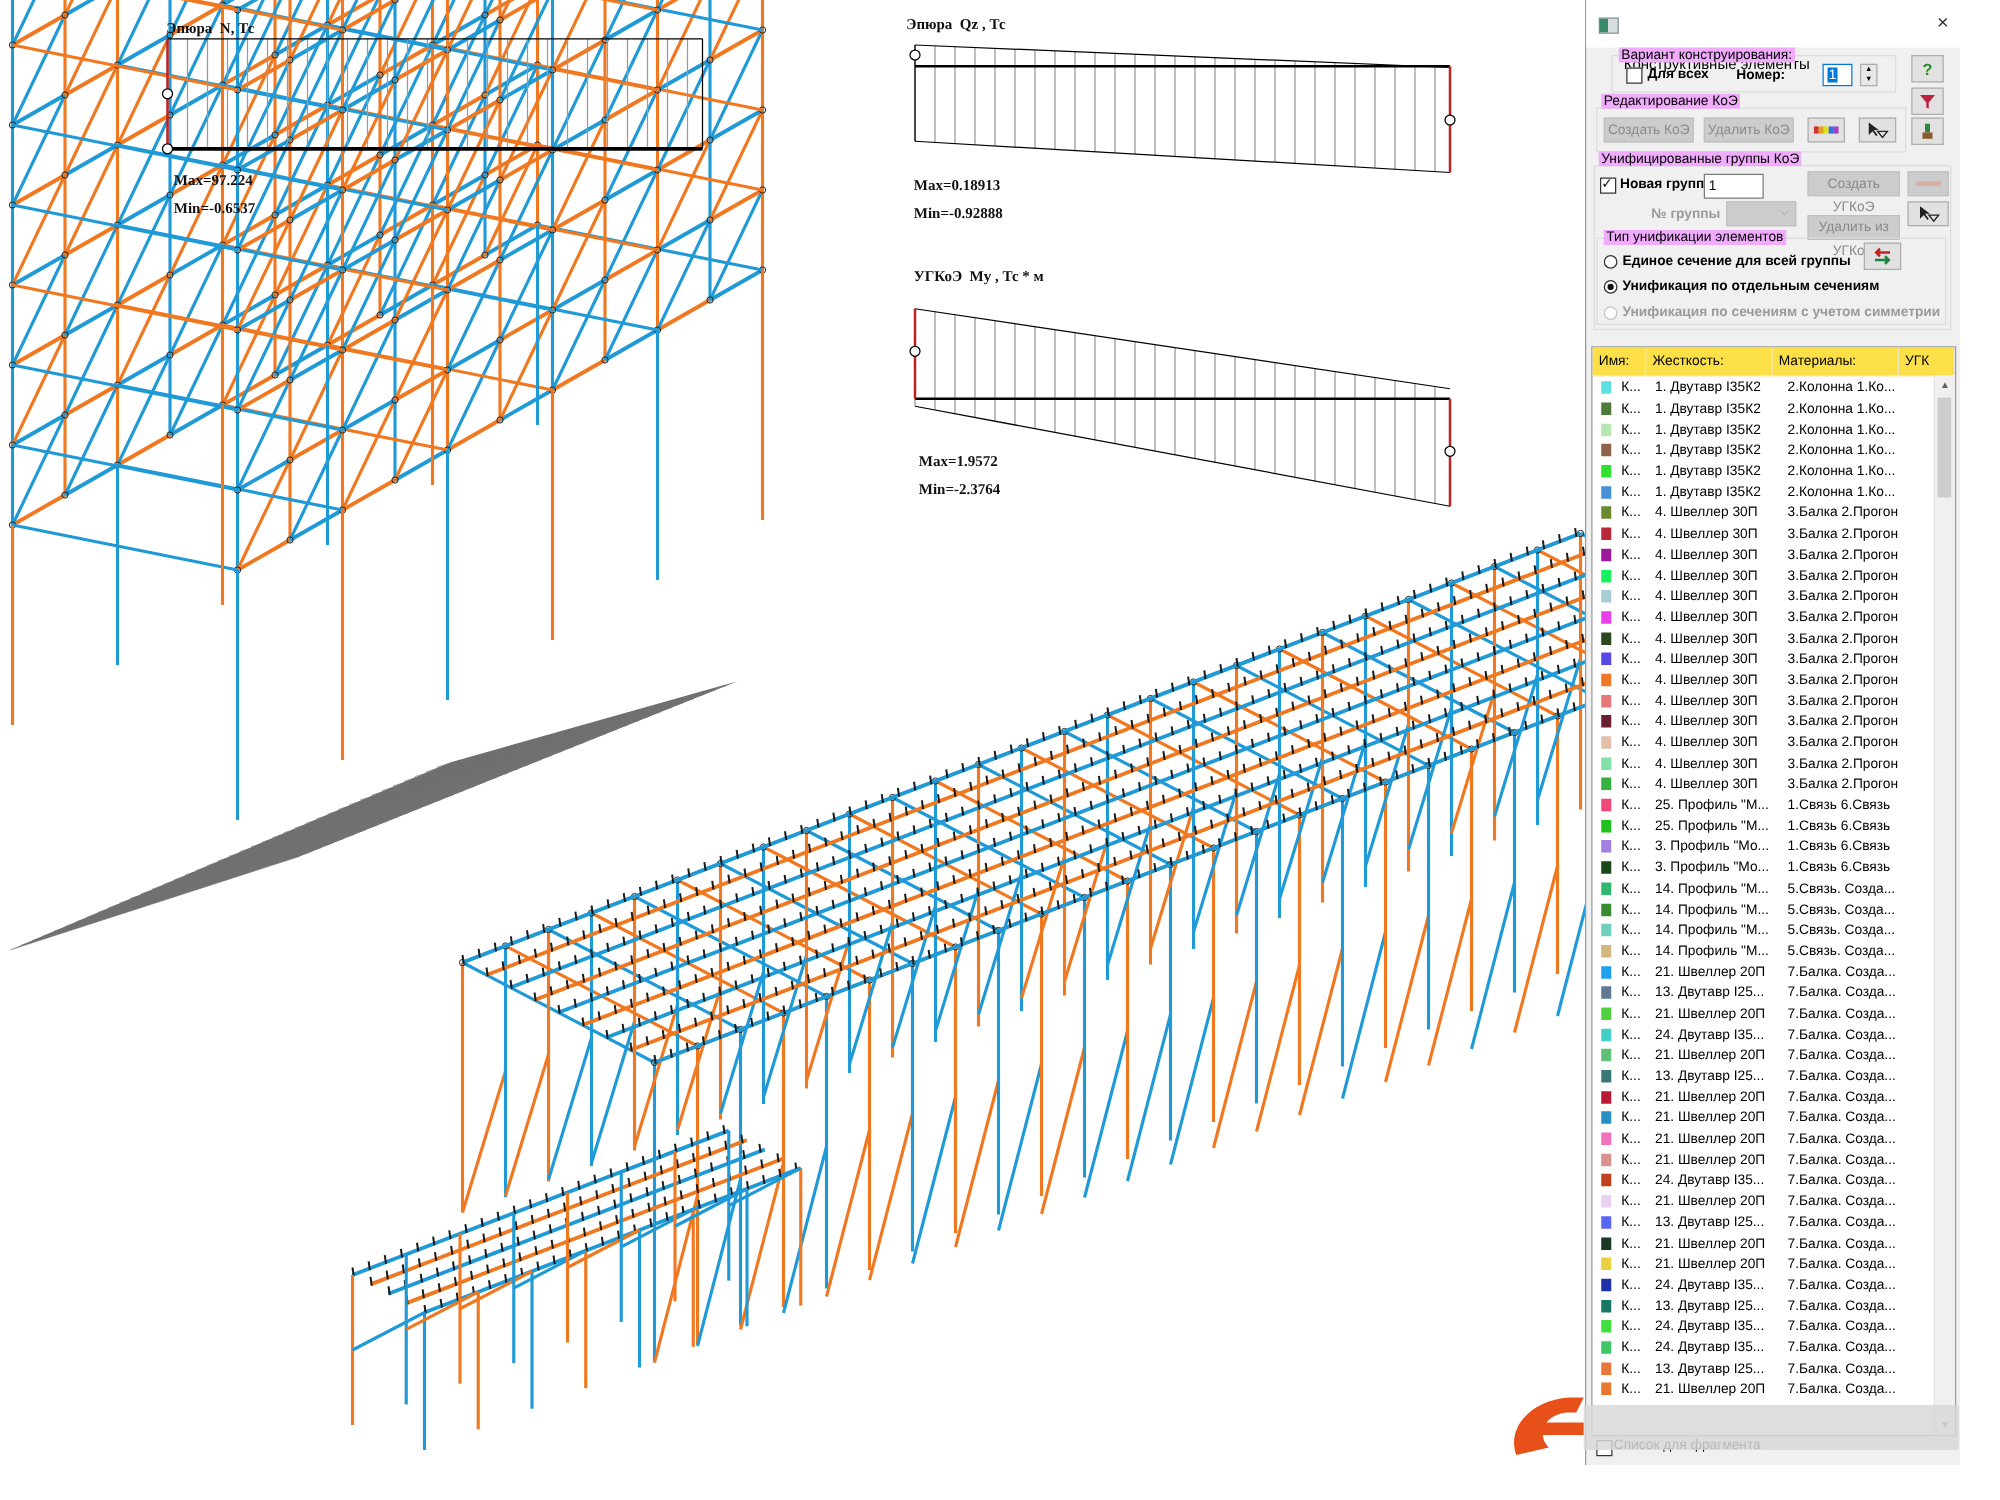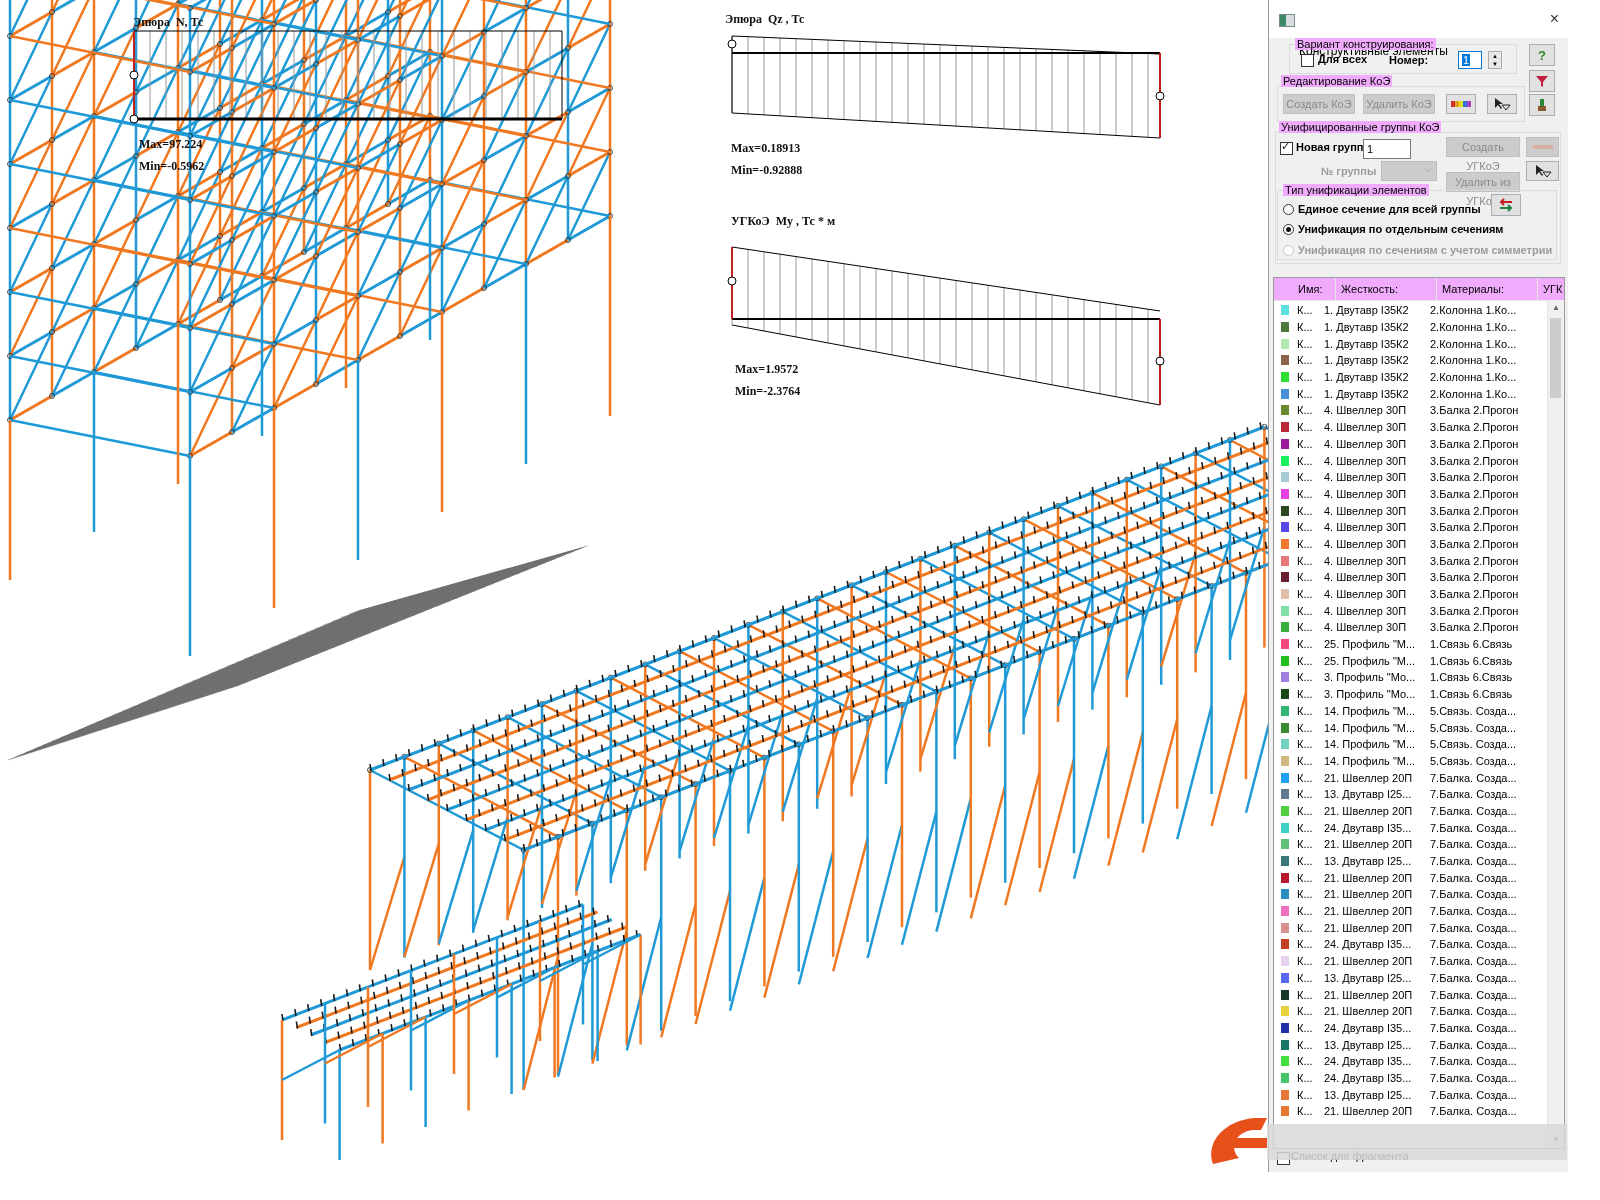--- a/index.html
+++ b/index.html
@@ -21,21 +21,21 @@
   .lbl.dis { color:#9a9a9a; }
   .btn { position:absolute; height:20px; border:1px solid #adadad; background:#e1e1e1; font-size:11px; text-align:center; line-height:19px; box-sizing:border-box; }
   .btn.dis { background:#cccccc; color:#8a8a8a; border-color:#bfbfbf; }
   .ibtn { position:absolute; width:28px; height:20px; border:1px solid #adadad; background:#e1e1e1; box-sizing:border-box; display:flex; align-items:center; justify-content:center; }
   .input { position:absolute; height:18px; background:#fff; border:1px solid #7a7a7a; box-sizing:border-box; font-size:11px; padding-left:3px; line-height:16px; }
   .radio { position:absolute; width:11px; height:11px; border:1px solid #333; border-radius:50%; background:#fff; box-sizing:border-box; }
   .radio.on::after { content:""; position:absolute; left:2px; top:2px; width:5px; height:5px; border-radius:50%; background:#111; }
   .radio.dis { border-color:#c4c4c4; }
   
   #list { position:absolute; left:4px; top:277px; width:290px; height:870px; background:#fff; border:1px solid #9a9a9a; overflow:hidden; }
-  .lhead { position:absolute; left:0; top:0; height:22px; width:290px; background:#f0abfc; border-bottom:1px solid #e5e5e5; display:flex;padding-left:19px; }
+  .lhead { position:absolute; left:0; top:0; height:22px; width:290px; background:#fde047; border-bottom:1px solid #e5e5e5; display:flex; }
   .lhead div { height:22px; line-height:22px; padding-left:5px; border-right:1px solid #e5e5e5; box-sizing:border-box; font-size:11px; white-space:nowrap; overflow:hidden; }
   .rows { position:absolute; left:0; top:24px; width:272px; }
   .row { height:16.7px; display:flex; align-items:center; font-size:11px; white-space:nowrap; }
   .sw { width:8px; height:10px; margin-left:7px; margin-right:8px; }
   .c-name { width:26px; overflow:hidden; }
   .c-st { width:101px; overflow:hidden; padding-left:1px; }
   .c-mat { width:100px; overflow:hidden; padding-left:5px; }
   .vscroll { position:absolute; right:0; top:22px; width:16px; height:848px; background:#f0f0f0; border-left:1px solid #e5e5e5; }
   .vscroll .thumb { position:absolute; left:2px; top:18px; width:11px; height:80px; background:#cdcdcd; }
   .vscroll .arr { position:absolute; left:0; width:16px; height:16px; font-size:8px; text-align:center; line-height:16px; color:#606060; }
@@ -1837,21 +1837,21 @@
       <line x1="406" y1="3" x2="406" y2="91" stroke="#999" stroke-width="1"></line>
       <line x1="422" y1="3" x2="422" y2="91" stroke="#999" stroke-width="1"></line>
       <line x1="6" y1="3" x2="434" y2="3" stroke="#000" stroke-width="1"></line>
       <line x1="434" y1="3" x2="434" y2="91" stroke="#000" stroke-width="1"></line>
       <line x1="6" y1="91" x2="434" y2="91" stroke="#000" stroke-width="3"></line>
       <line x1="6" y1="3" x2="6" y2="91" stroke="#c02020" stroke-width="2"></line>
       <circle cx="6" cy="47" r="4" fill="#fff" stroke="#000"></circle>
       <circle cx="6" cy="91" r="4" fill="#fff" stroke="#000"></circle>
     </svg>
   <div class="epure-val" style="left:139px;top:137px">Max=97.224</div>
-  <div class="epure-val" style="left:139px;top:159px">Min=-0.5962</div>
+  <div class="epure-val" style="left:139px;top:159px">Min=-0.6537</div>
 
   <div class="epure-title" style="left:725px;top:12px">Эпюра  Qz , Тс</div>
   <svg style="position:absolute;left:725px;top:30px" width="445" height="115" id="epQ">
       <line x1="7" y1="6" x2="7" y2="83" stroke="#999" stroke-width="1"></line>
       <line x1="23" y1="6.672897196261682" x2="23" y2="83.93457943925233" stroke="#999" stroke-width="1"></line>
       <line x1="39" y1="7.345794392523365" x2="39" y2="84.86915887850468" stroke="#999" stroke-width="1"></line>
       <line x1="55" y1="8.018691588785046" x2="55" y2="85.80373831775701" stroke="#999" stroke-width="1"></line>
       <line x1="71" y1="8.69158878504673" x2="71" y2="86.73831775700934" stroke="#999" stroke-width="1"></line>
       <line x1="87" y1="9.36448598130841" x2="87" y2="87.67289719626169" stroke="#999" stroke-width="1"></line>
       <line x1="103" y1="10.037383177570092" x2="103" y2="88.60747663551402" stroke="#999" stroke-width="1"></line>

